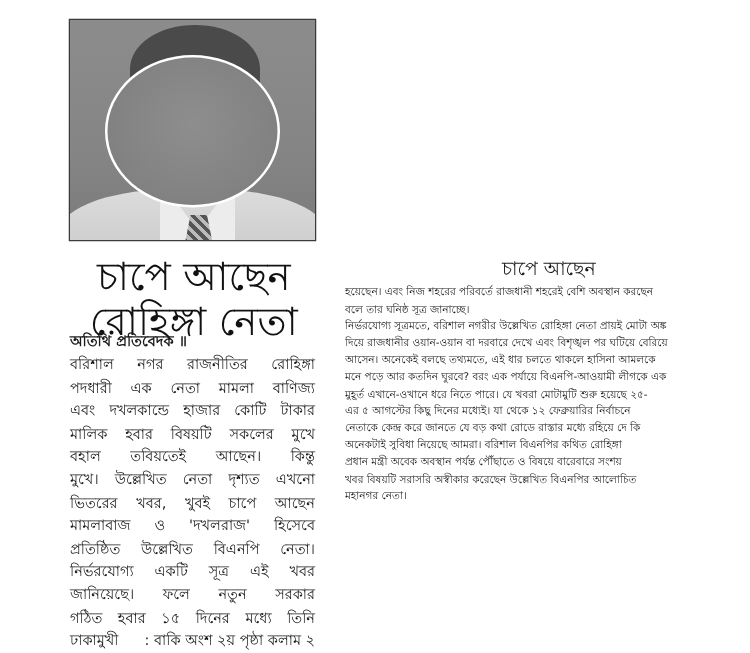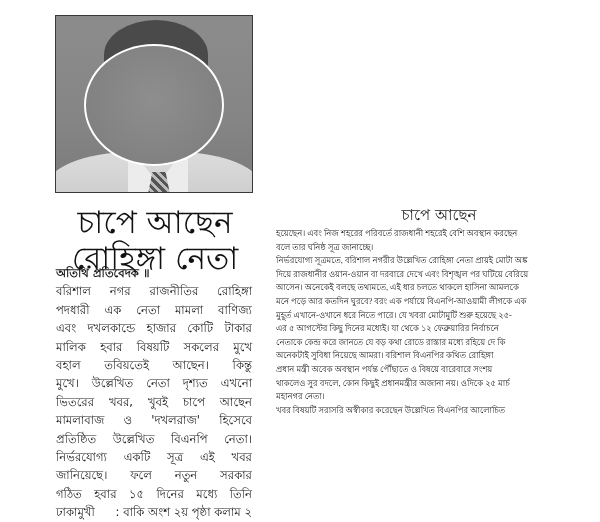--- a/index.html
+++ b/index.html
@@ -46,21 +46,21 @@
   .byline { font-weight: 700; }
   .left-col .line { display: block; white-space: nowrap; text-align-last: justify; }
   .left-col .tail { display: flex; justify-content: space-between; white-space: nowrap; }
   .right-col {
     position: absolute; left: 276px; top: 206px; width: 318px;
     font-family: "DejaVu Sans", sans-serif; color: #1a1a1a;
   }
   .right-title {
     text-align: center; font-size: 15px; line-height: 18px; margin: 0 0 3px 0; padding-left: 8px;
   }
-  .right-col .line { display: block; white-space: nowrap; font-size: 8.4px; line-height: 13.6px; overflow: hidden; font-family: Liberation Serif, serif; }
+  .right-col .line { display: block; white-space: nowrap; font-size: 8.4px; line-height: 13.6px; overflow: hidden; }
 </style>
 </head>
 <body>
 
 <div class="photo">
   <div class="hair"></div>
   <div class="shirt"></div>
   <div class="collar"></div>
   <div class="tie"></div>
   <div class="face-blur"></div>
@@ -97,16 +97,15 @@
   <span class="line">বলে তার ঘনিষ্ঠ সূত্র জানাচ্ছে।</span>
   <span class="line">নির্ভরযোগ্য সূত্রমতে, বরিশাল নগরীর উল্লেখিত রোহিঙ্গা নেতা প্রায়ই মোটা অঙ্ক</span>
   <span class="line">দিয়ে রাজধানীর ওয়ান-ওয়ান বা দরবারে দেখে এবং বিশৃঙ্খল পর ঘটিয়ে বেরিয়ে</span>
   <span class="line">আসেন। অনেকেই বলছে তথ্যমতে, এই ধার চলতে থাকলে হাসিনা আমলকে</span>
   <span class="line">মনে পড়ে আর কতদিন ঘুরবে? বরং এক পর্যায়ে বিএনপি-আওয়ামী লীগকে এক</span>
   <span class="line">মুহূর্ত এখানে-ওখানে ধরে নিতে পারে। যে খবরা মোটামুটি শুরু হয়েছে ২৫-</span>
   <span class="line">এর ৫ আগস্টের কিছু দিনের মধ্যেই। যা থেকে ১২ ফেব্রুয়ারির নির্বাচনে</span>
   <span class="line">নেতাকে কেন্দ্র করে জানতে যে বড় কথা রোডে রাস্তার মধ্যে রহিয়ে দে কি</span>
   <span class="line">অনেকটাই সুবিধা নিয়েছে আমরা। বরিশাল বিএনপির কথিত রোহিঙ্গা</span>
   <span class="line">প্রধান মন্ত্রী অবেক অবস্থান পর্যন্ত পৌঁছাতে ও বিষয়ে বারেবারে সংশয়</span>
-  <span class="line">থাকলেও সুর বদলে, কোন কিছুই প্রধানমন্ত্রীর অজানা নয়। ওদিকে ২৫ মার্চ</span>
+  <span class="line">খবর বিষয়টি সরাসরি অস্বীকার করেছেন উল্লেখিত বিএনপির আলোচিত</span>
   <span class="line">মহানগর নেতা।</span>
-  <span class="line">খবর বিষয়টি সরাসরি অস্বীকার করেছেন উল্লেখিত বিএনপির আলোচিত</span>
 </div>
 
 </body></html>

